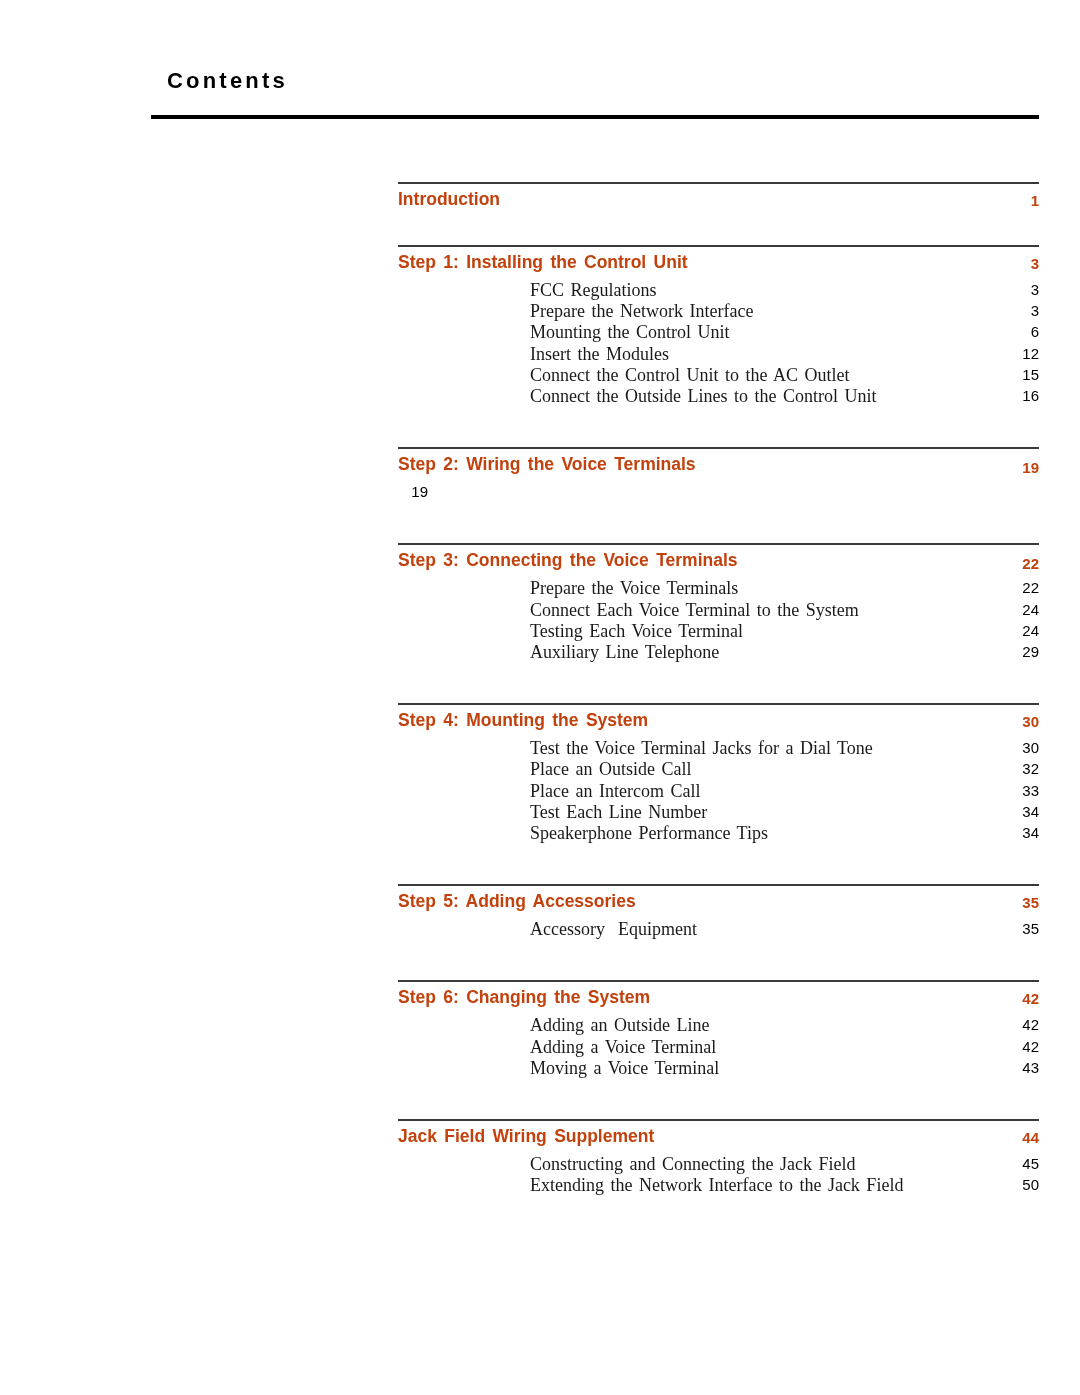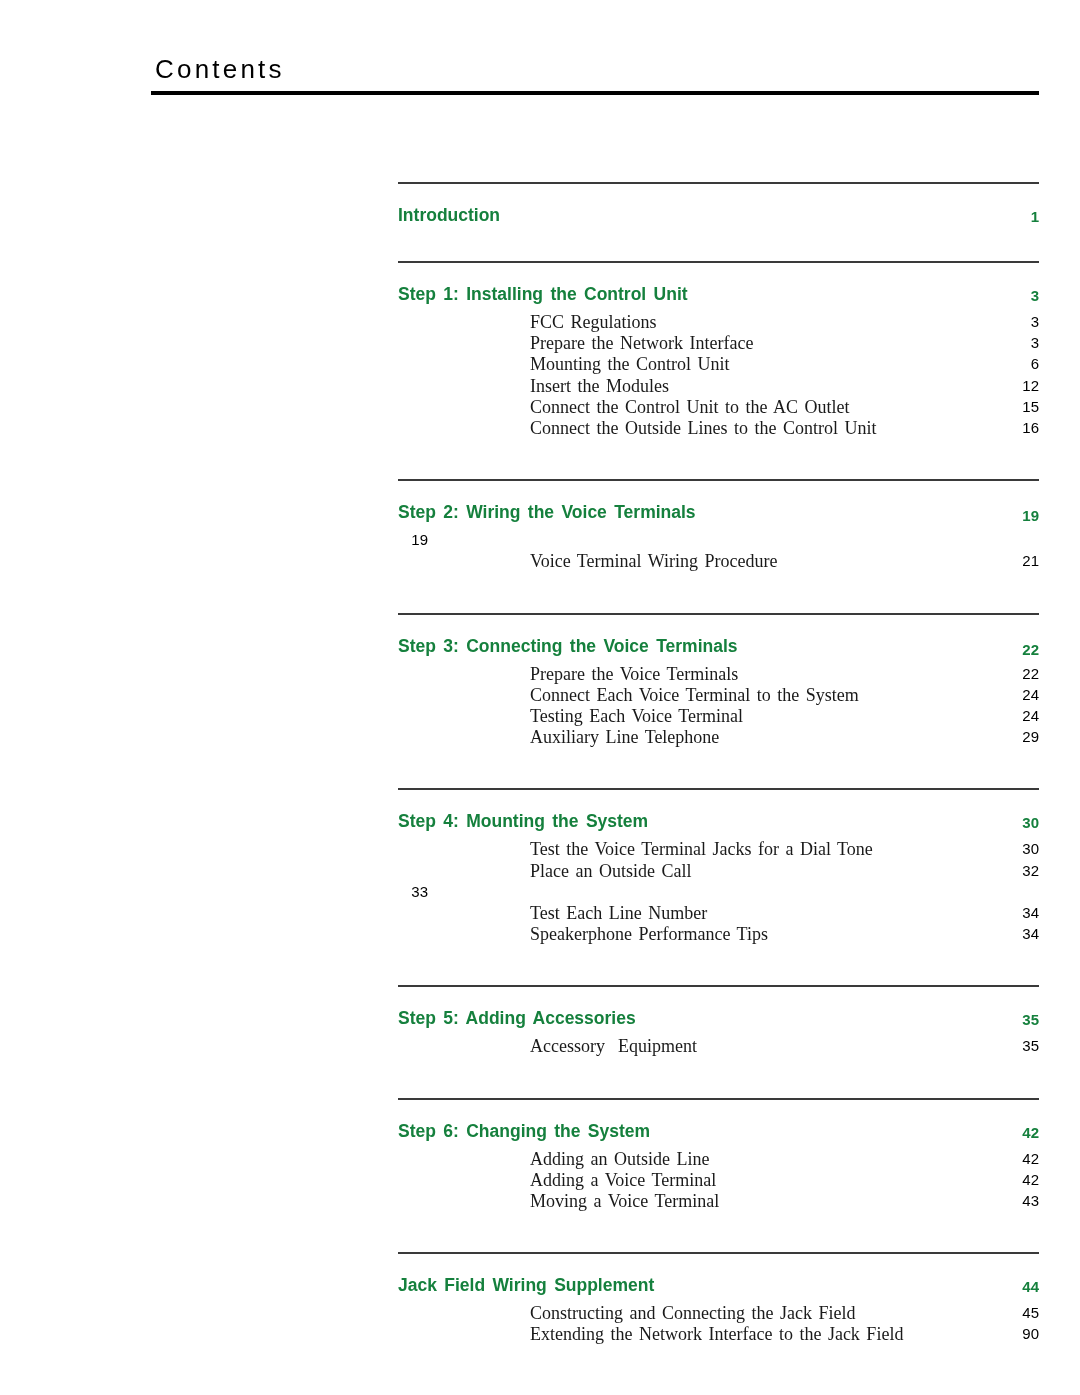--- a/index.html
+++ b/index.html
@@ -18,26 +18,26 @@
 
   
   .title-block {
     position: absolute;
     left: 151px;
     top: 50px;
     width: 888px;
   }
   .page-title {
     font-family: "Liberation Sans", "DejaVu Sans", sans-serif;
-    font-weight: normal;
-    font-size: 26px;
+    font-weight: bold;
+    font-size: 22px;
     line-height: 30px;
     letter-spacing: 3.2px;
     color: #000000;
-    margin: 4px;
+    margin: 16px;
     padding: 0 0 3px 0;
     white-space: pre;
   }
   .title-rule {
     width: 888px;
     height: 4px;
     background: #000000;
   }
 
   
@@ -59,23 +59,22 @@
   }
 
   .section-head {
     display: flex;
     align-items: baseline;
     justify-content: space-between;
     font-family: "Liberation Sans", "DejaVu Sans", sans-serif;
     font-weight: bold;
     font-size: 17.5px;
     line-height: 22px;
-    color: #15803d;
+    color: #c2410c;
     padding-top: 4px;
-    margin-top: 16px;
   }
   .section-head .head-label {
     word-spacing: 2.5px;
     white-space: pre;
   }
   .section-head .head-page {
     font-family: "Liberation Sans", "DejaVu Sans", sans-serif;
     font-weight: bold;
     font-size: 15px;
     text-align: right;
@@ -174,24 +173,20 @@
       <div class="section">
         <div class="section-rule"></div>
         <div class="section-head page-drop">
           <span class="head-label">Step 2: Wiring the Voice Terminals</span>
           <span class="head-page">19</span>
         </div>
         <div class="entries">
           <div class="entry">
             <span class="entry-page">19</span>
           </div>
-          <div class="entry">
-            <span class="entry-label">Voice Terminal Wiring Procedure</span>
-            <span class="entry-page">21</span>
-          </div>
         </div>
         <div class="gap-lg"></div>
       </div>
       <div class="section">
         <div class="section-rule"></div>
         <div class="section-head page-drop">
           <span class="head-label">Step 3: Connecting the Voice Terminals</span>
           <span class="head-page">22</span>
         </div>
         <div class="entries">
@@ -223,20 +218,21 @@
         <div class="entries">
           <div class="entry">
             <span class="entry-label">Test the Voice Terminal Jacks for a Dial Tone</span>
             <span class="entry-page">30</span>
           </div>
           <div class="entry">
             <span class="entry-label">Place an Outside Call</span>
             <span class="entry-page">32</span>
           </div>
           <div class="entry">
+            <span class="entry-label">Place an Intercom Call</span>
             <span class="entry-page">33</span>
           </div>
           <div class="entry">
             <span class="entry-label">Test Each Line Number</span>
             <span class="entry-page">34</span>
           </div>
           <div class="entry">
             <span class="entry-label">Speakerphone Performance Tips</span>
             <span class="entry-page">34</span>
           </div>
@@ -285,19 +281,19 @@
           <span class="head-label">Jack Field Wiring Supplement</span>
           <span class="head-page">44</span>
         </div>
         <div class="entries">
           <div class="entry">
             <span class="entry-label">Constructing and Connecting the Jack Field</span>
             <span class="entry-page">45</span>
           </div>
           <div class="entry">
             <span class="entry-label">Extending the Network Interface to the Jack Field</span>
-            <span class="entry-page">90</span>
+            <span class="entry-page">50</span>
           </div>
         </div>
       </div>
     </div>
 
 </div>
 
 </body></html>

